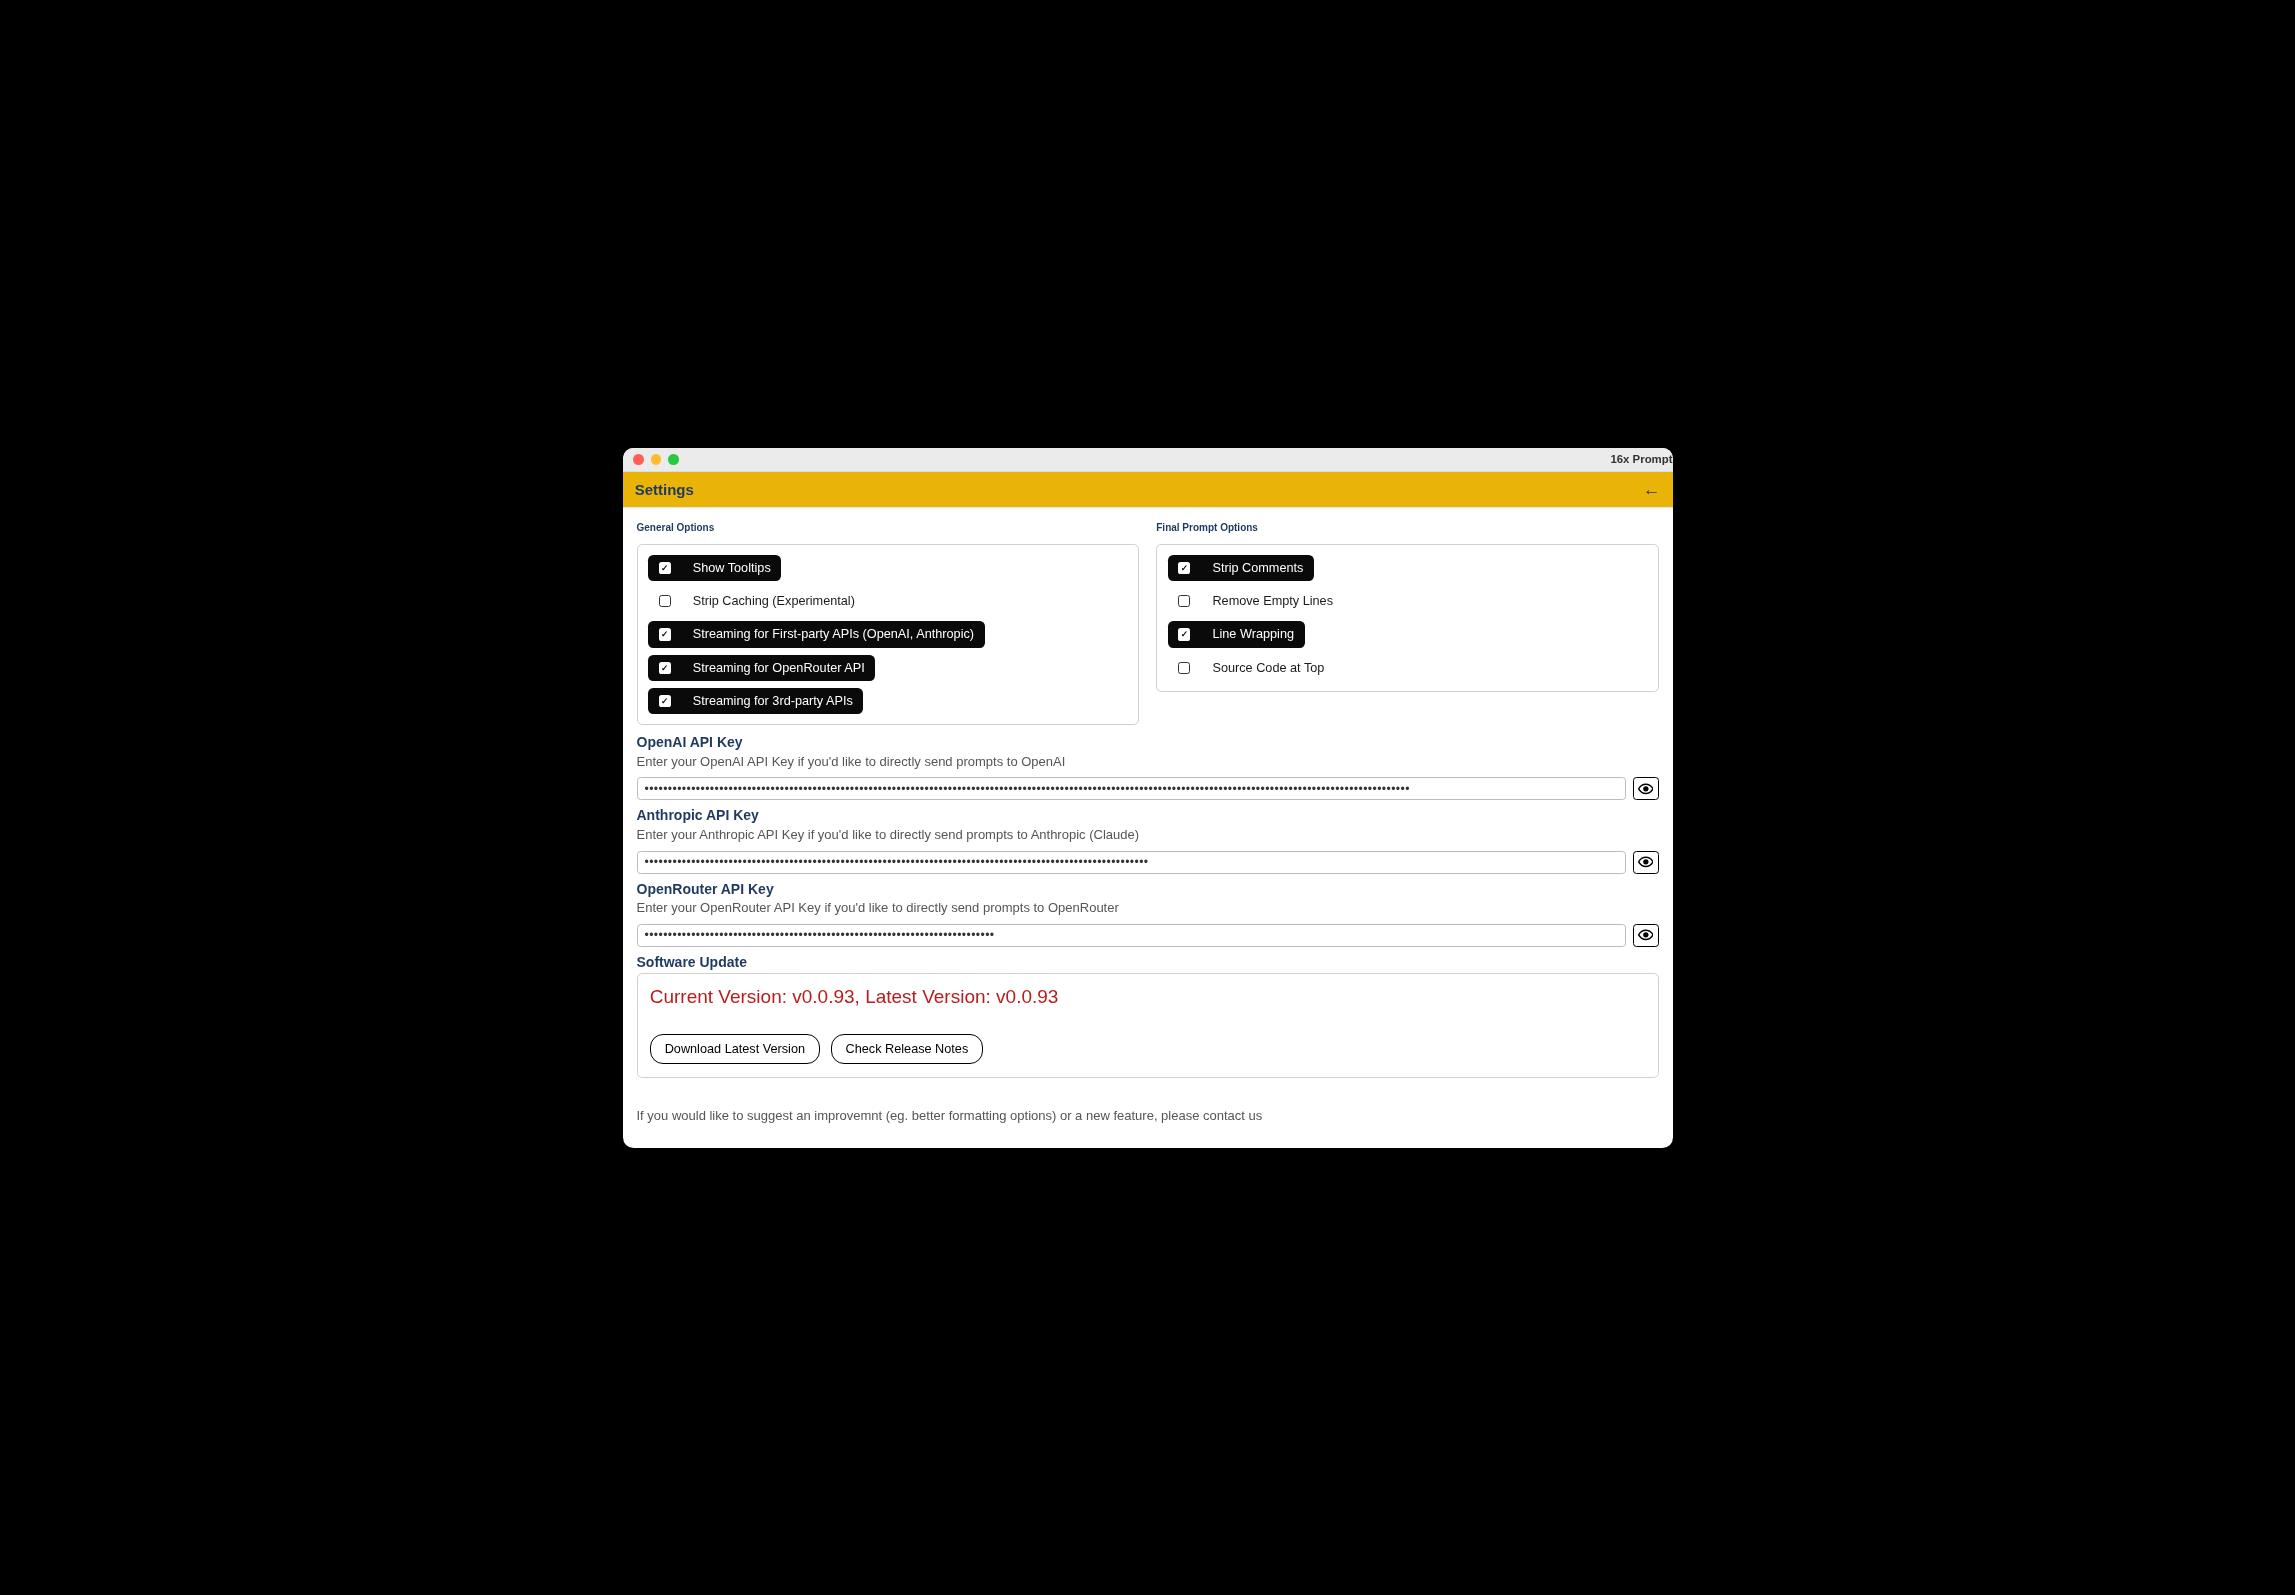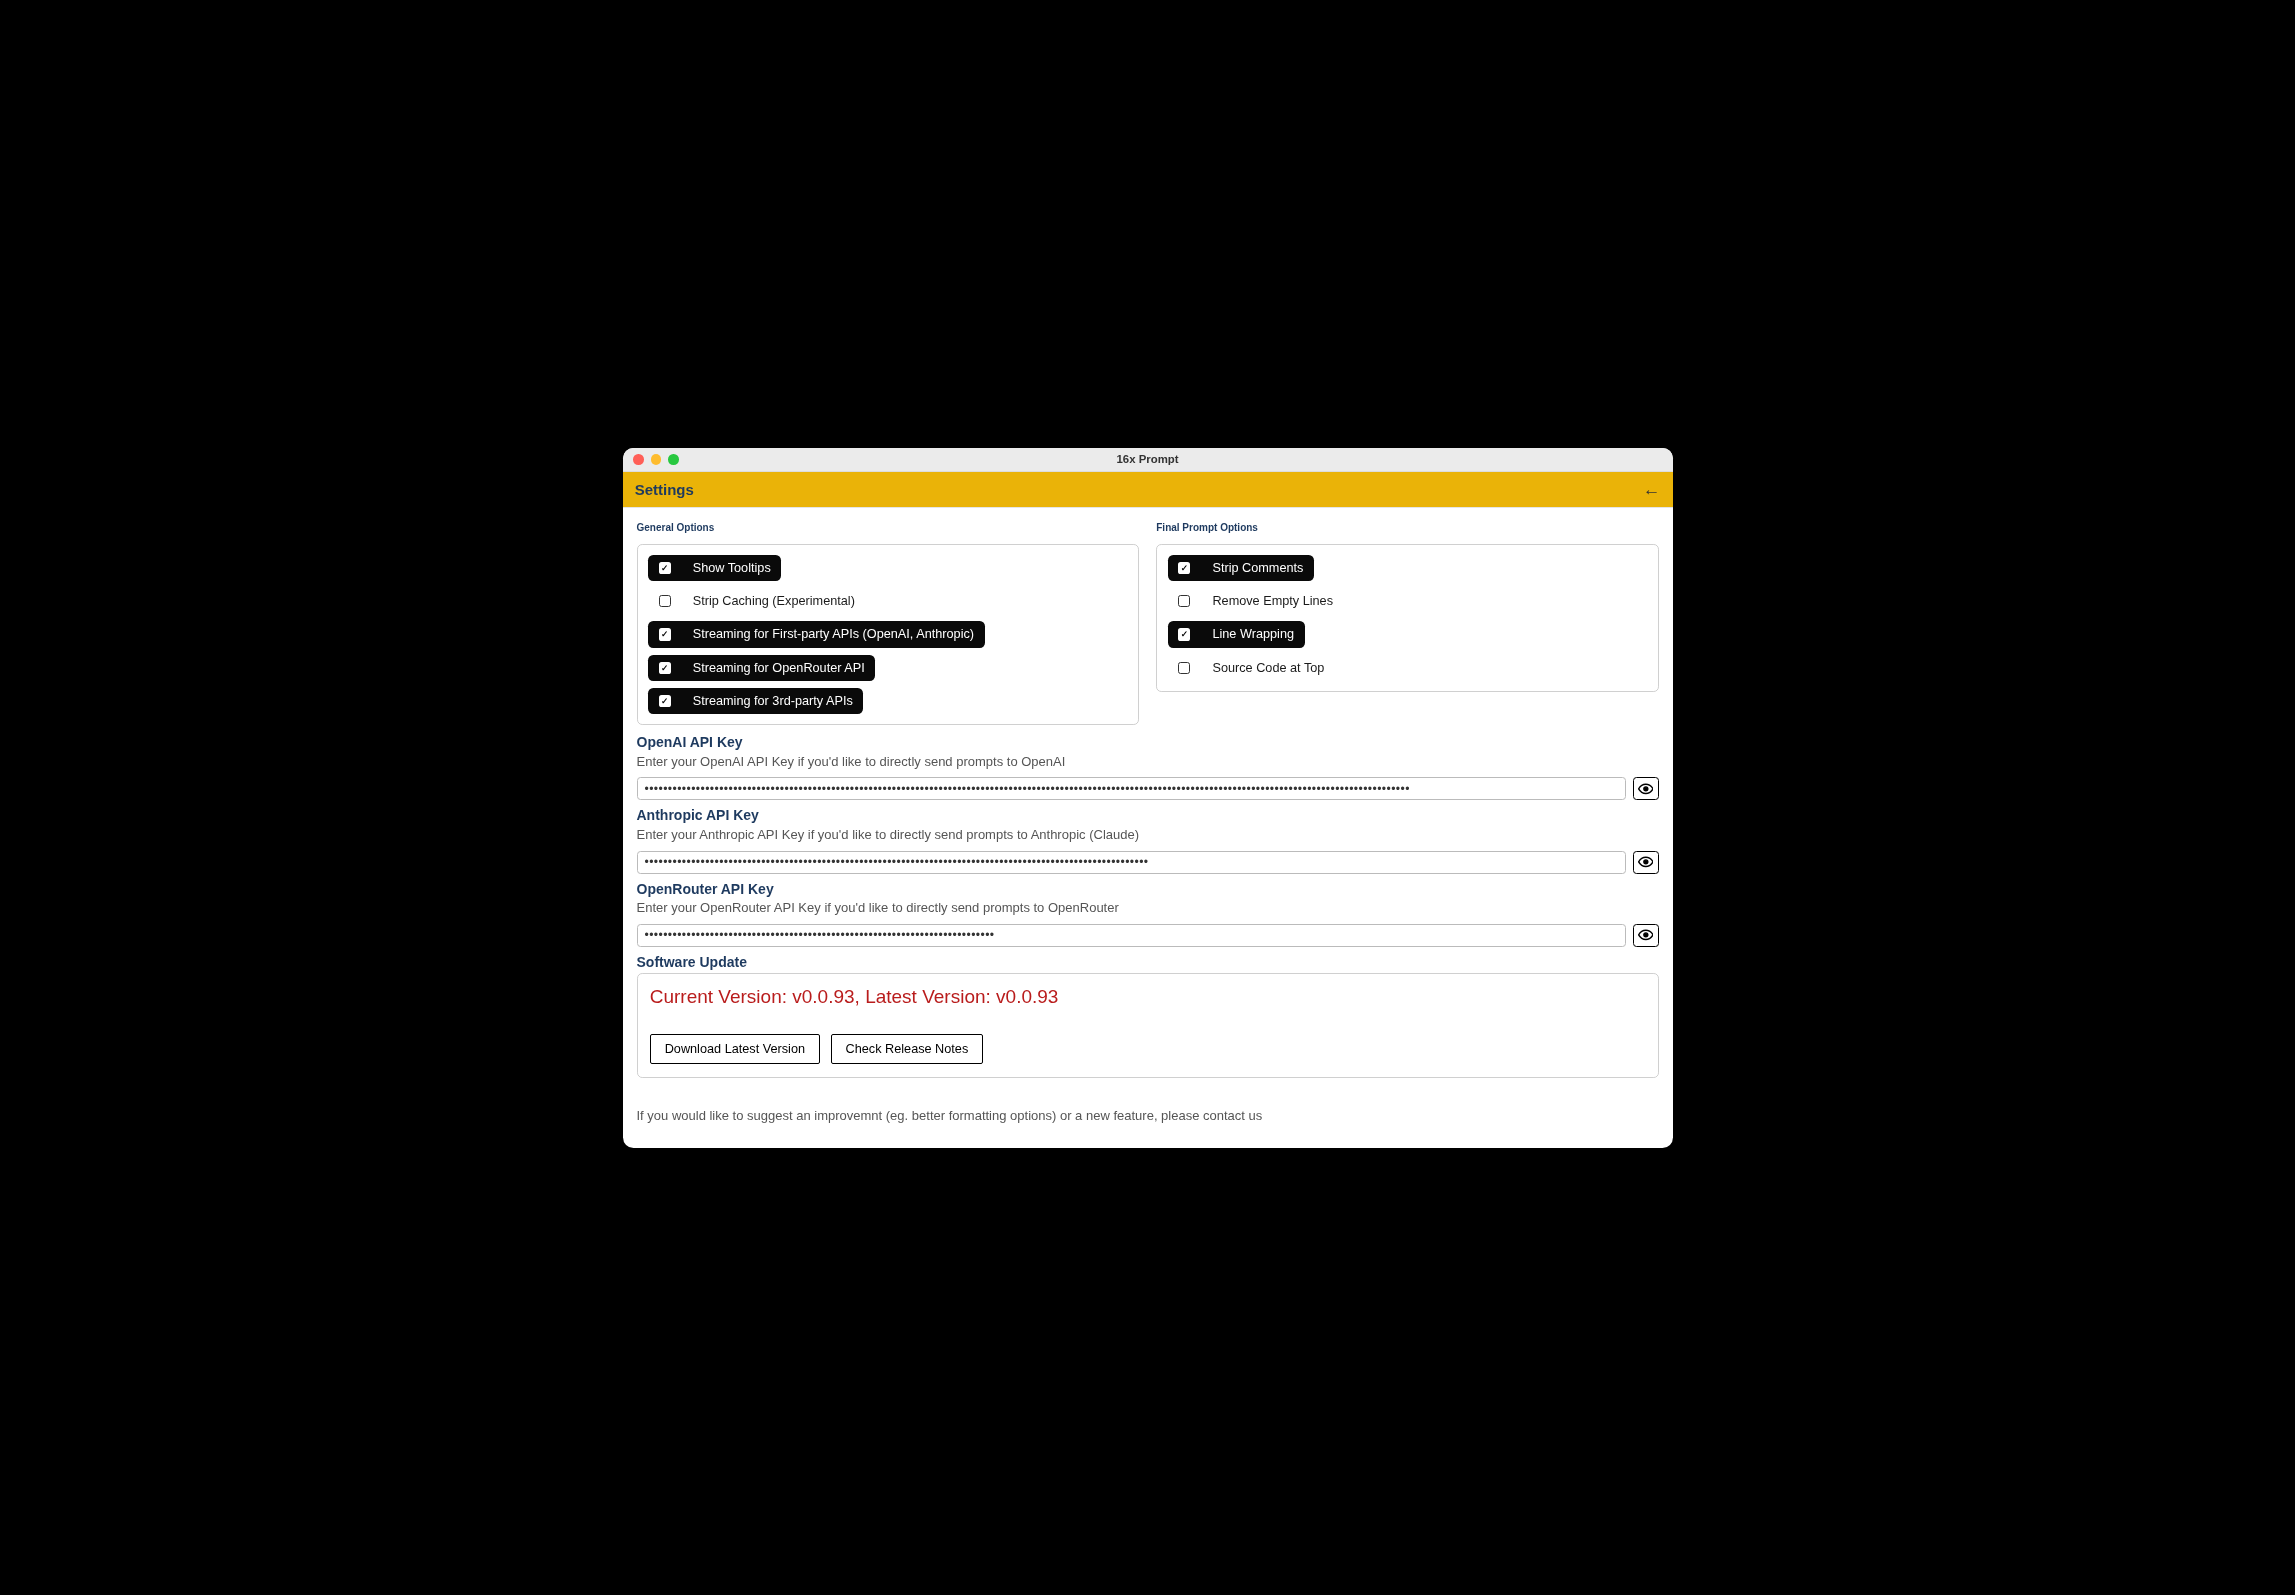--- a/index.html
+++ b/index.html
@@ -40,21 +40,21 @@
       height: 10.5px;
       border-radius: 50%;
     }
     .light.red { background: #ff5f57; }
     .light.yellow { background: #febc2e; }
     .light.green { background: #28c840; }
     .title-text {
       position: absolute;
       left: 0;
       right: 0;
-      text-align: center;
+      text-align: right;
       font-size: 11.4px;
       font-weight: 600;
       color: #333;
       pointer-events: none;
     }
     .header {
       background: #eab308;
       padding: 7px 12.2px;
       border-bottom: 0.9px solid #e5e5e5;
       display: flex;
@@ -203,21 +203,21 @@
       color: #b91c1c;
       margin-bottom: 26px;
     }
     .btn-row {
       display: flex;
       gap: 10.5px;
     }
     .outline-btn {
       border: 1.3px solid #000;
       background: #fff;
-      border-radius: 2px;
+      border-radius: 13px;
       padding: 7px 14px;
       font-size: 12.7px;
       cursor: pointer;
       color: #000;
     }
     .footer-text {
       font-size: 13px;
       color: #555;
       margin-top: 30px;
     }

